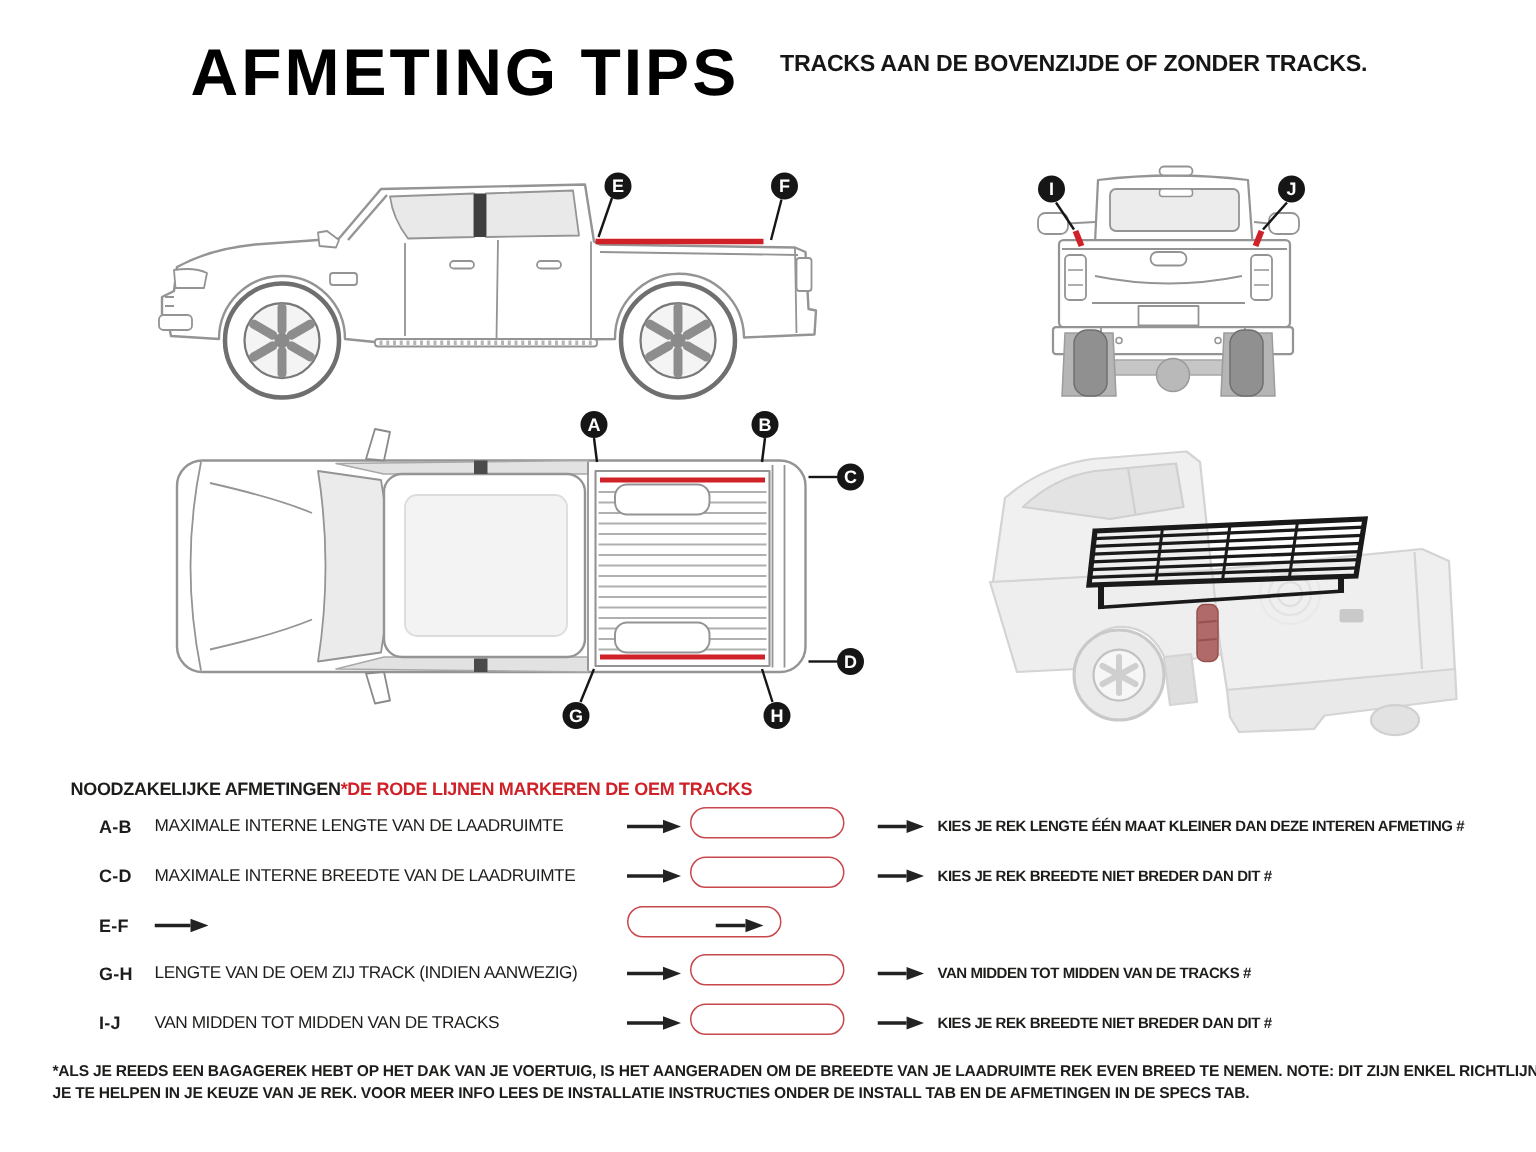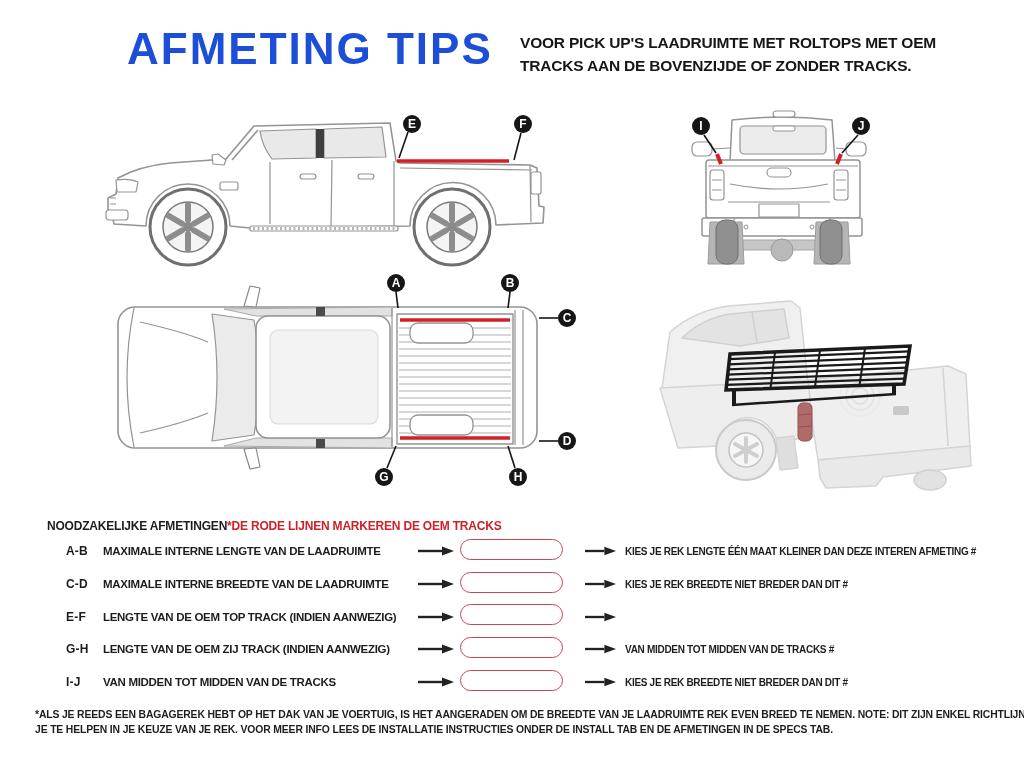--- a/index.html
+++ b/index.html
@@ -4,61 +4,60 @@
 <style>
   html,body{margin:0;padding:0;background:#ffffff;}
   .page{
     position:relative;width:1024px;height:768px;background:#fff;overflow:hidden;
     font-family:"Liberation Sans",sans-serif;color:#1d1d1b;
   }
   .abs{position:absolute;}
   
   .title{
     left:127px;top:24px;font-size:44px;font-weight:bold;letter-spacing:2px;
-    color:#1d4ed8;white-space:nowrap;
+    color:#000000;white-space:nowrap;
   }
   .subtitle{
     left:520px;top:31px;width:430px;font-size:15.5px;font-weight:bold;
     letter-spacing:-0.2px;line-height:1.5;color:#161616;
   }
   .subtitle div{white-space:nowrap;}
   
   .tbl-head{
     left:47px;top:519px;display:flex;font-size:12px;font-weight:bold;
     letter-spacing:-0.2px;white-space:nowrap;
   }
   .tbl-head .note{color:#cf2127;text-align:center;}
   .rows{left:46px;top:535px;width:960px;margin-left:20px;}
   .mrow{
     display:grid;grid-template-columns:37px 315px 42px 108px 48px 1fr;
     align-items:center;height:32.7px;
   }
   .mrow .code{font-size:12px;font-weight:bold;letter-spacing:0.2px;}
-  .mrow .lbl{font-size:11.5px;font-weight:bold;letter-spacing:-0.3px;white-space:nowrap;}
+  .mrow .lbl{font-size:11.5px;font-weight:normal;letter-spacing:-0.3px;white-space:nowrap;}
   .mrow .arrow{display:flex;align-items:center;}
   .mrow .arrow2{padding-left:17px;}
   .pill{
     width:101px;height:19px;border:1.4px solid #c8474d;border-radius:11px;background:#fff;
   }
   .mrow .instr{font-size:10px;font-weight:bold;letter-spacing:-0.3px;white-space:nowrap;padding-left:9px;}
   
   .footnote{
     left:35px;top:707px;font-size:10.4px;font-weight:bold;letter-spacing:-0.15px;line-height:1.45;
   }
   .footnote div{white-space:nowrap;}
   svg text.mk{font-family:"Liberation Sans",sans-serif;font-size:12px;font-weight:bold;fill:#fff;text-anchor:middle;}
 </style>
 </head>
 <body>
 
 <div class="page">
 
   <div class="abs title">AFMETING TIPS</div>
   <div class="abs subtitle">
-    <div>VOOR PICK UP'S LAADRUIMTE MET ROLTOPS MET OEM</div>
     <div>TRACKS AAN DE BOVENZIJDE OF ZONDER TRACKS.</div>
   </div>
 
   <svg class="abs" style="left:100px;top:102px;" width="450" height="168" viewBox="0 0 450 168">
     <g fill="#ffffff" stroke="#949494" stroke-width="1.6" stroke-linejoin="round">
       <path d="M18 76 Q40 64 70 61 L126 57 L154 24 L290 21 L296 59 L300 61 L430 63 L437 66 L439 104 L444 105 L443 121 L396 123 A43 43 0 0 0 310 124 L150 126 L130 124 A42 42 0 0 0 46 124 L14 122 L12 112 L8 110 L8 96 L16 92 Z"></path>
       <path d="M132 58 L158 28" fill="none"></path>
       <path d="M160 29 L216 27 L216 56 L172 57 Q162 44 160 29 Z" fill="#e9e9e9" stroke-width="1.2"></path>
       <path d="M224 27 L282 25 L286 55 L224 56 Z" fill="#e9e9e9" stroke-width="1.2"></path>
       <rect x="216" y="27" width="8" height="29" fill="#3f3f3f" stroke="none"></rect>
@@ -306,21 +305,20 @@
           <svg width="32" height="10" viewBox="0 0 32 10">
             <line x1="0" y1="5" x2="20" y2="5" stroke="#222" stroke-width="2.4"></line>
             <polygon points="20,0.5 32,5 20,9.5" fill="#222"></polygon>
           </svg>
         </span>
       <span class="instr">KIES JE REK BREEDTE NIET BREDER DAN DIT #</span>
     </div>
 
     <div class="mrow">
       <span class="code">E-F</span>
-      <span class="lbl">LENGTE VAN DE OEM TOP TRACK (INDIEN AANWEZIG)</span>
       <span class="arrow">
           <svg width="36" height="10" viewBox="0 0 36 10">
             <line x1="0" y1="5" x2="24" y2="5" stroke="#222" stroke-width="2.4"></line>
             <polygon points="24,0.5 36,5 24,9.5" fill="#222"></polygon>
           </svg>
         </span>
       <span><span class="pill" style="display:inline-block"></span></span>
       <span class="arrow arrow2">
           <svg width="32" height="10" viewBox="0 0 32 10">
             <line x1="0" y1="5" x2="20" y2="5" stroke="#222" stroke-width="2.4"></line>

